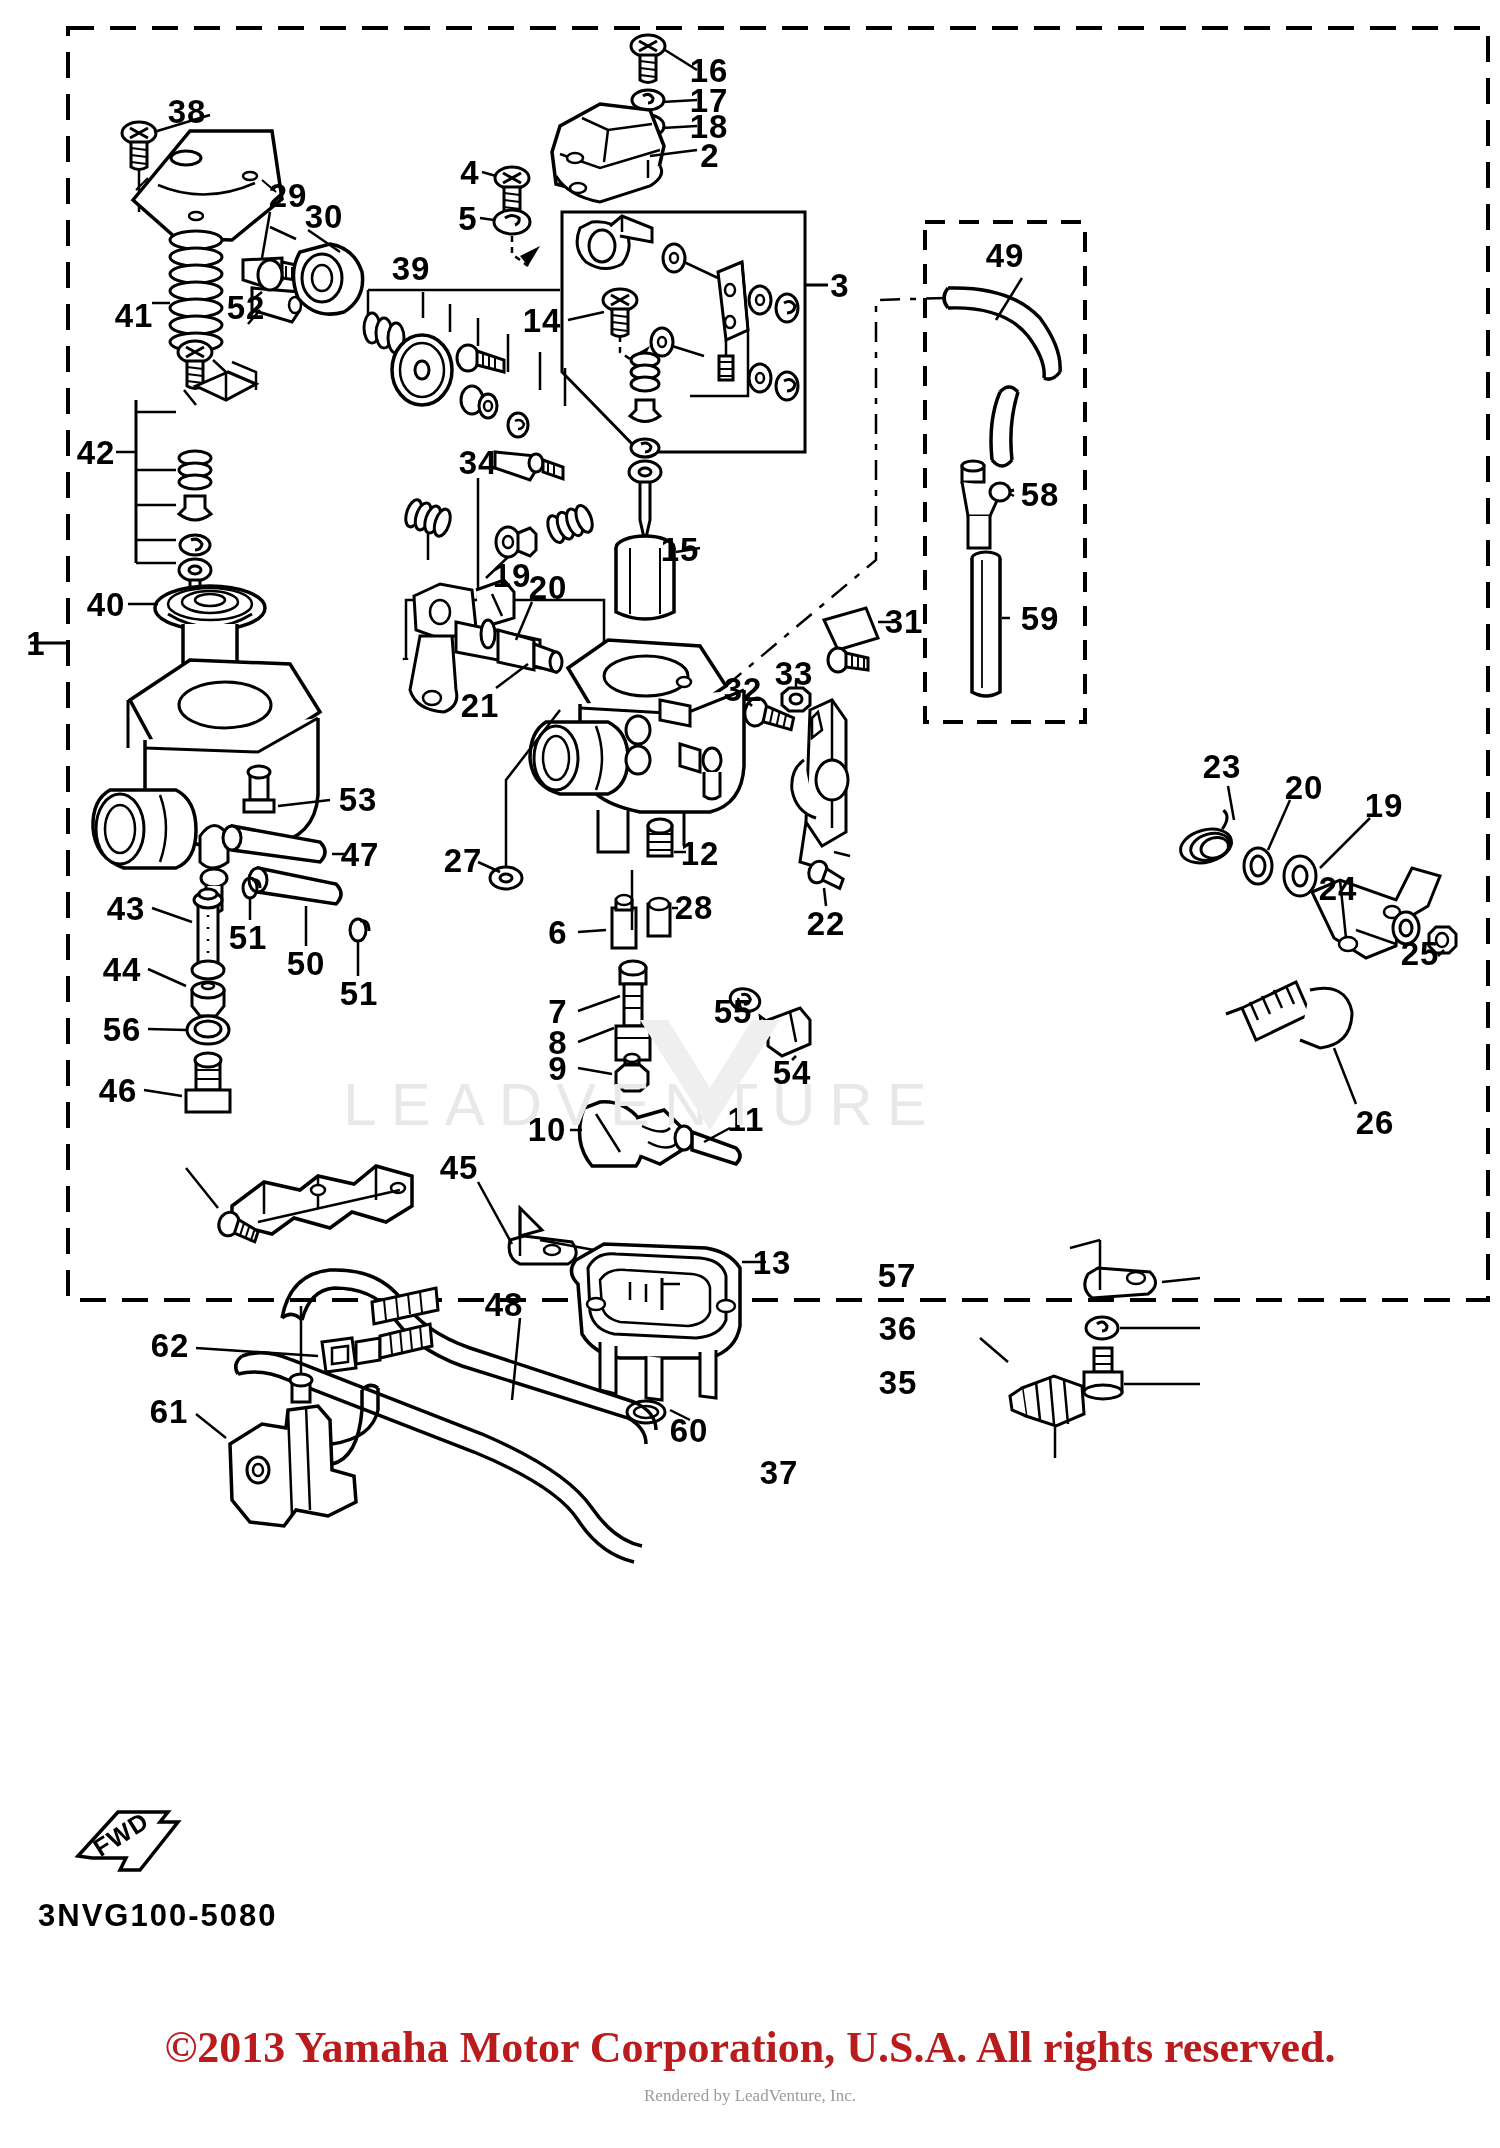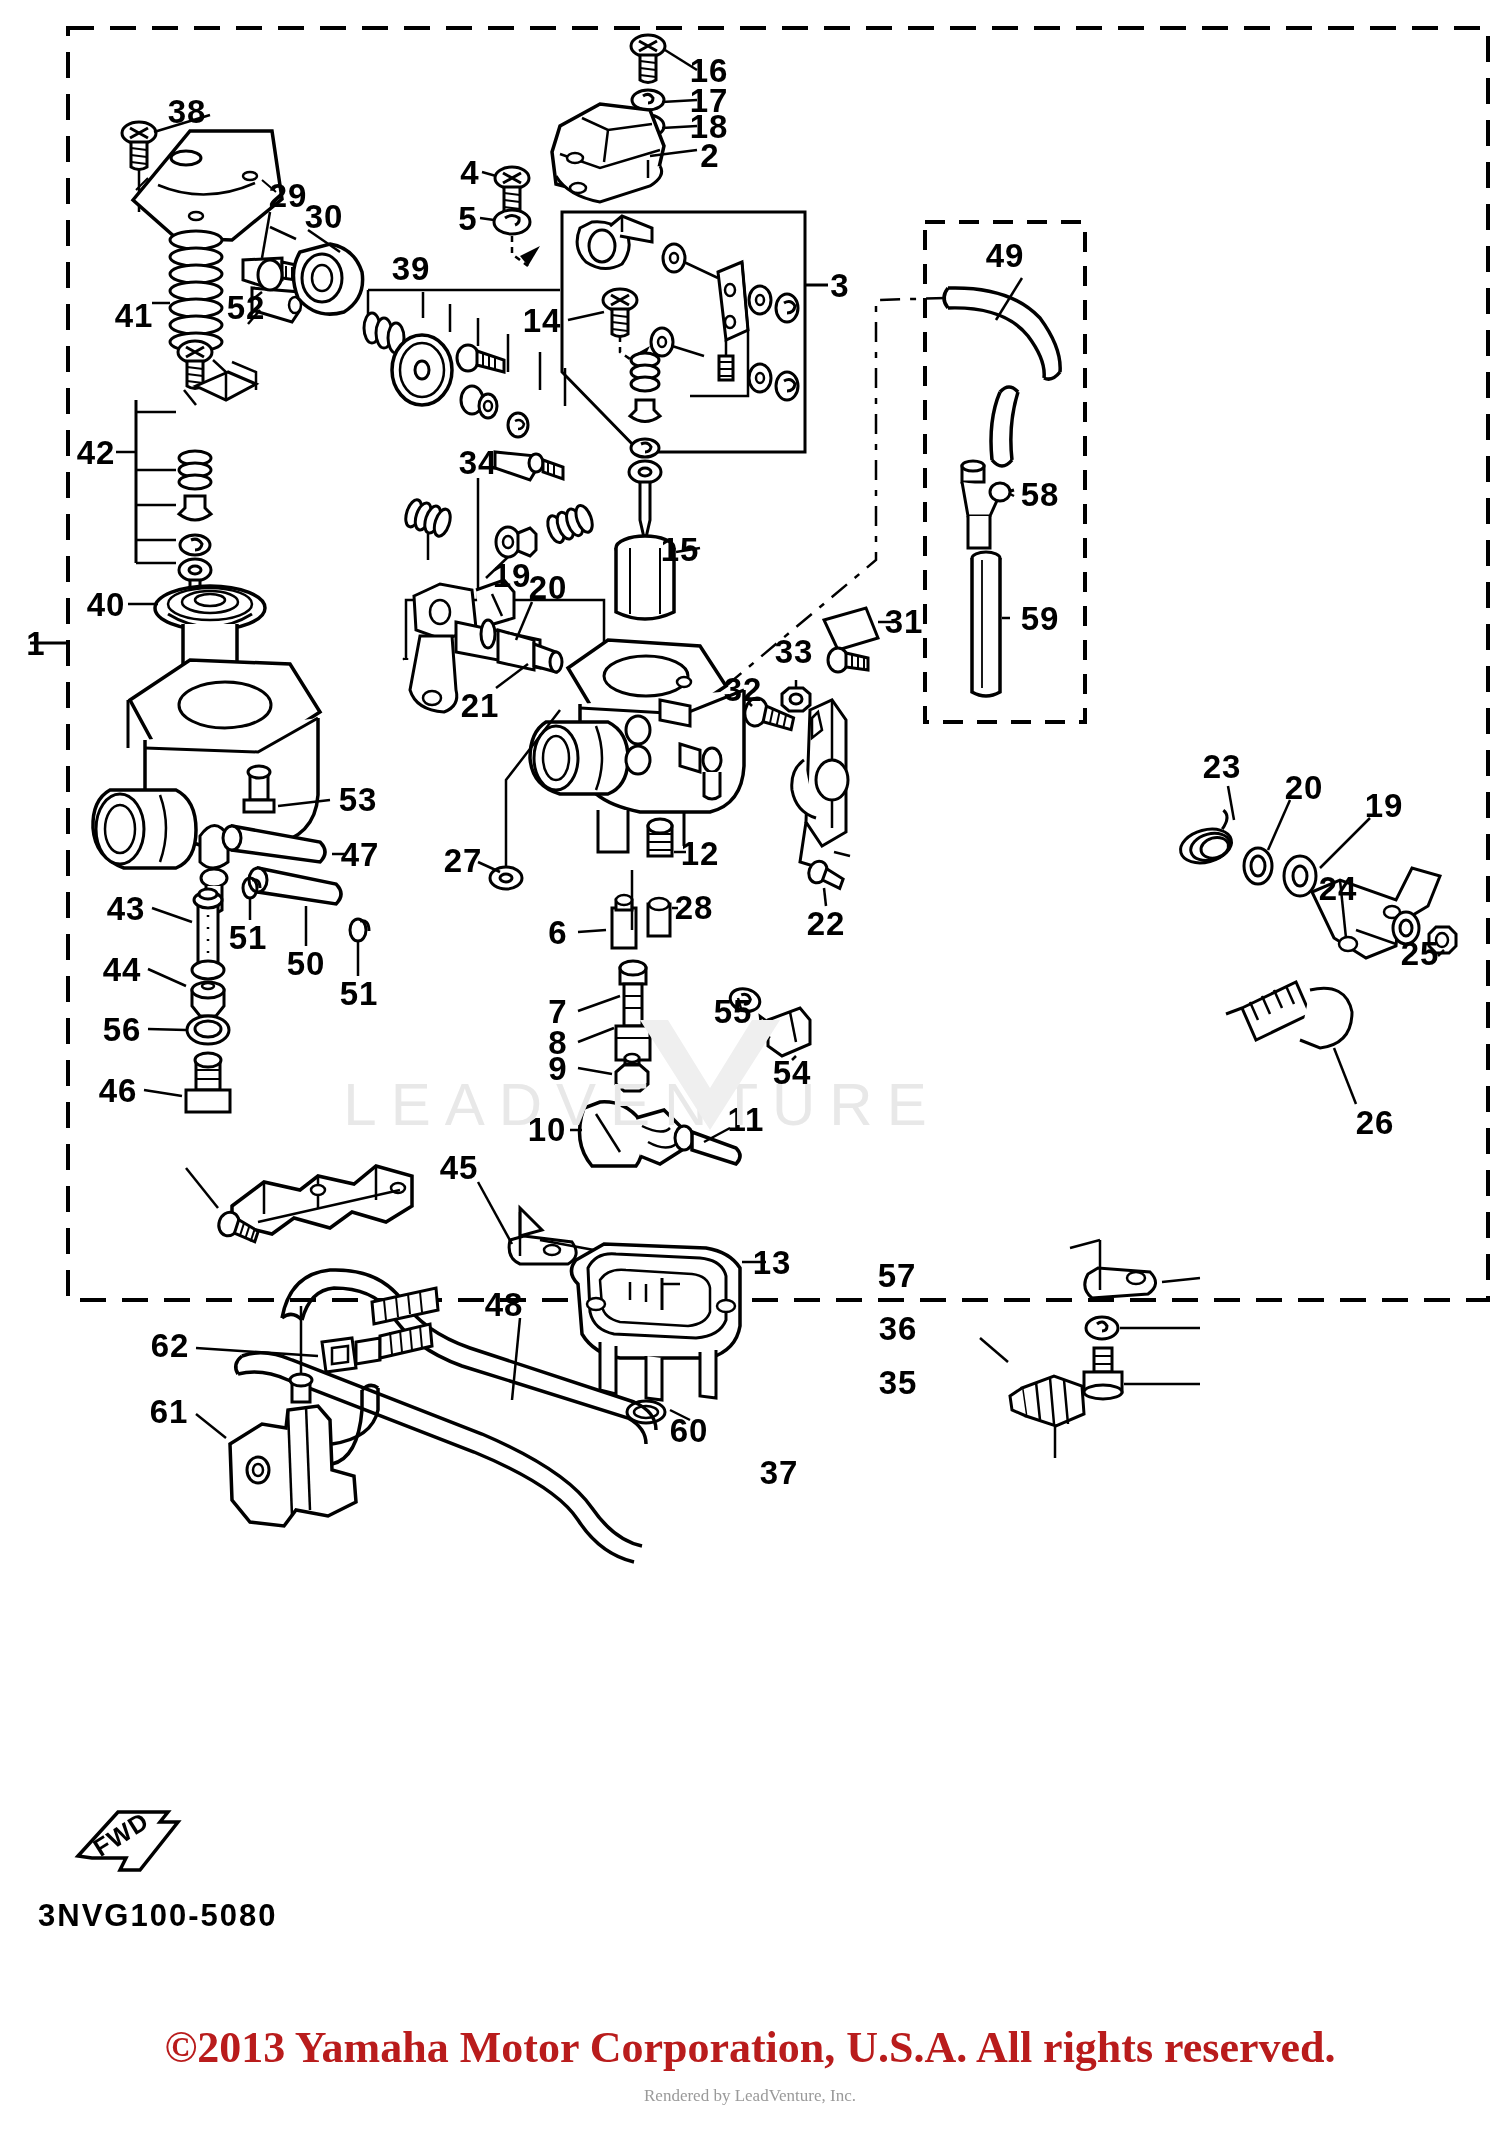--- a/index.html
+++ b/index.html
@@ -931,21 +931,21 @@
       <div class="callout" style="left: 1304px; top: 787px;">20</div>
       <div class="callout" style="left: 1338px; top: 888px;">24</div>
       <div class="callout" style="left: 1420px; top: 953px;">25</div>
       <div class="callout" style="left: 1375px; top: 1122px;">26</div>
       <div class="callout" style="left: 463px; top: 860px;">27</div>
       <div class="callout" style="left: 694px; top: 907px;">28</div>
       <div class="callout" style="left: 288px; top: 195px;">29</div>
       <div class="callout" style="left: 324px; top: 216px;">30</div>
       <div class="callout" style="left: 904px; top: 621px;">31</div>
       <div class="callout" style="left: 743px; top: 689px;">32</div>
-      <div class="callout" style="left: 794px; top: 651px;">33</div>
+      <div class="callout" style="left: 794px; top: 673px;">33</div>
       <div class="callout" style="left: 478px; top: 462px;">34</div>
       <div class="callout" style="left: 898px; top: 1382px;">35</div>
       <div class="callout" style="left: 898px; top: 1328px;">36</div>
       <div class="callout" style="left: 779px; top: 1472px;">37</div>
       <div class="callout" style="left: 187px; top: 111px;">38</div>
       <div class="callout" style="left: 411px; top: 268px;">39</div>
       <div class="callout" style="left: 106px; top: 604px;">40</div>
       <div class="callout" style="left: 134px; top: 315px;">41</div>
       <div class="callout" style="left: 96px; top: 452px;">42</div>
       <div class="callout" style="left: 126px; top: 908px;">43</div>

